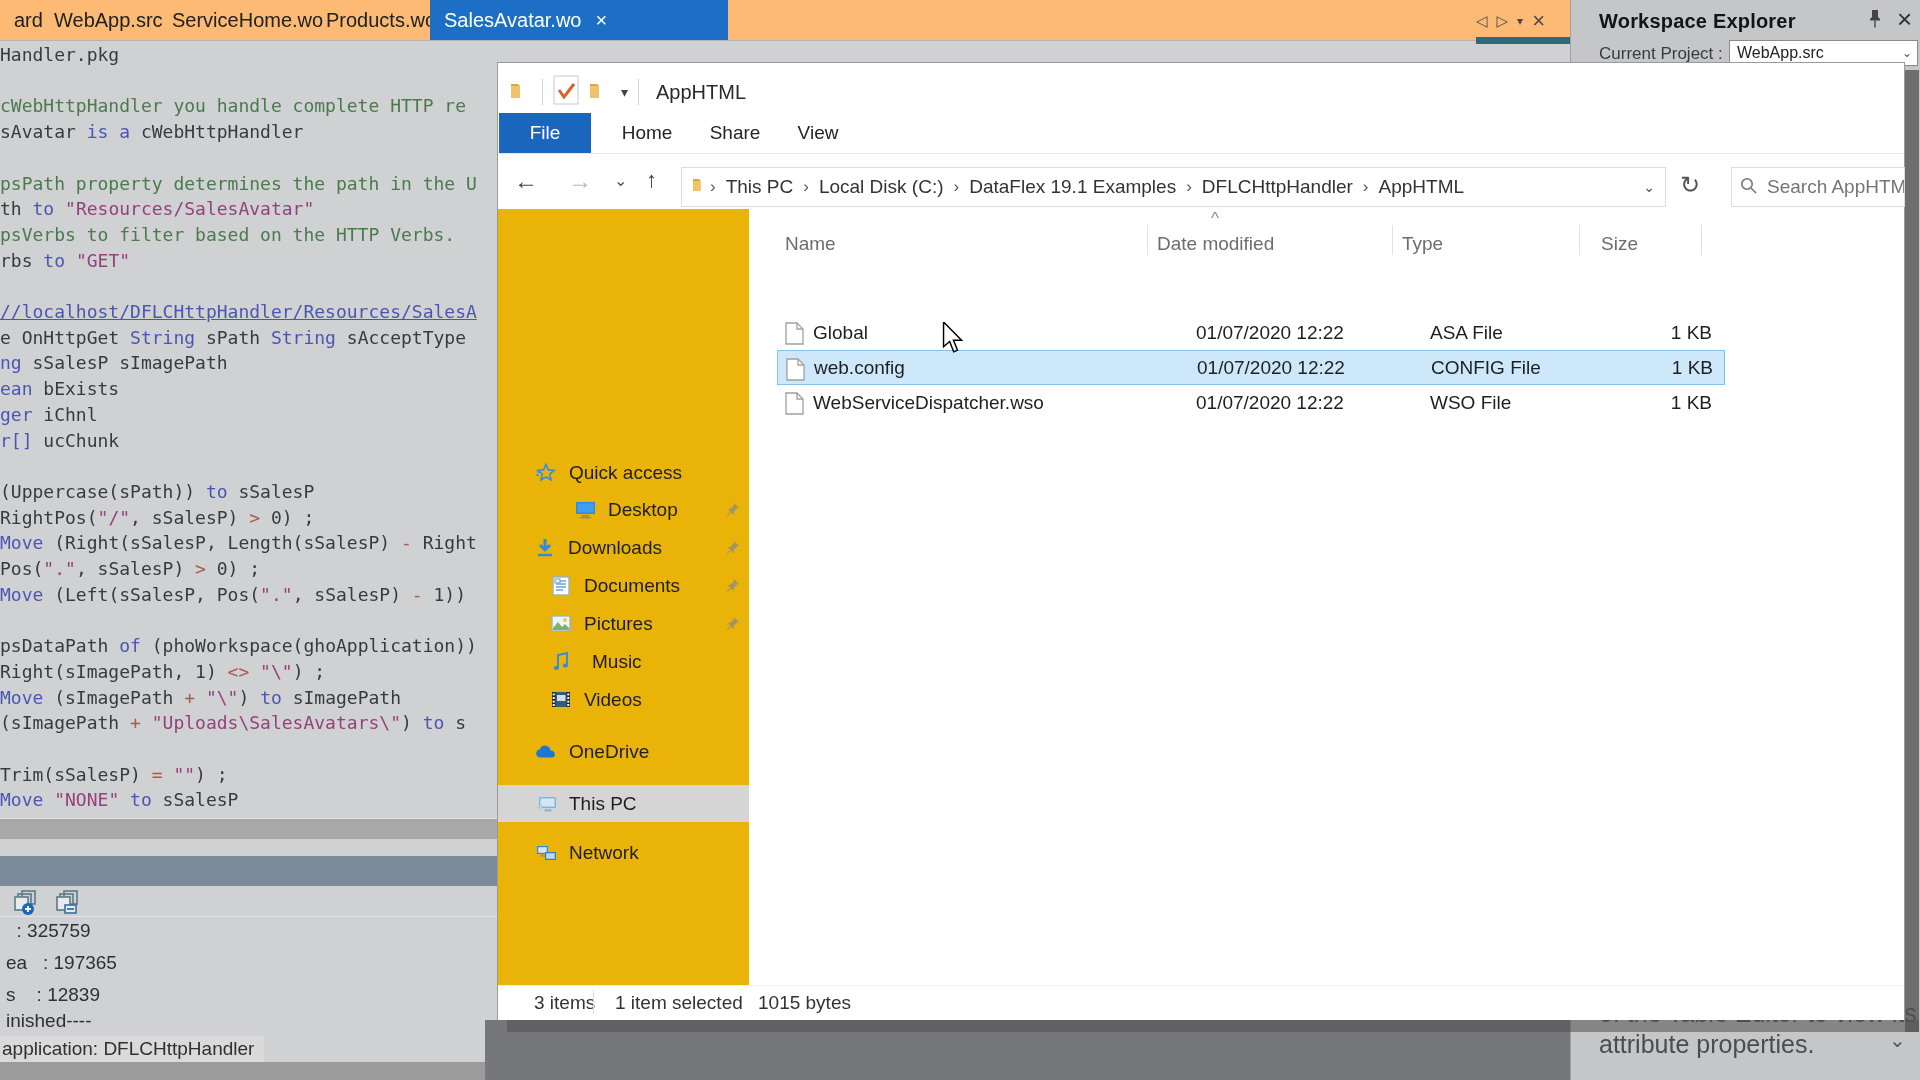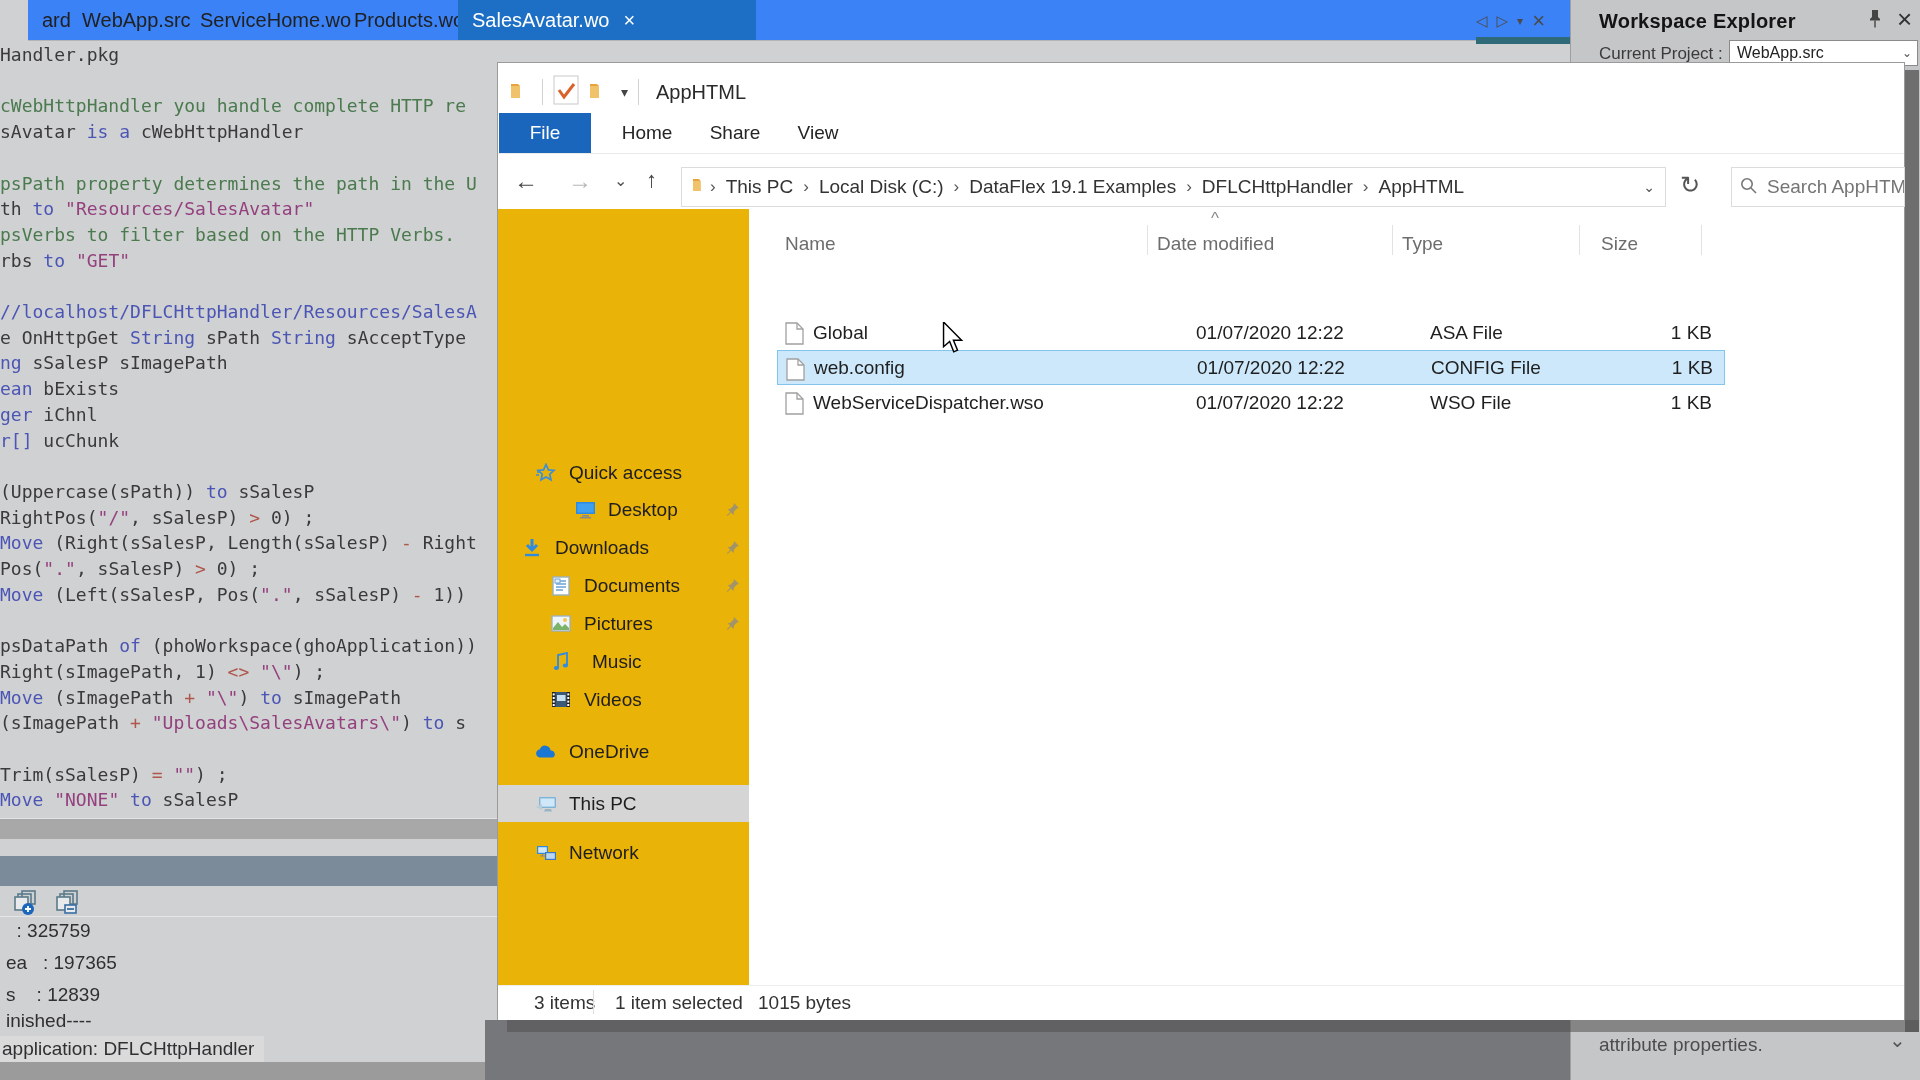--- a/index.html
+++ b/index.html
@@ -1,53 +1,53 @@
 <!DOCTYPE html>
 <html><head>
 <meta charset="utf-8">
 <style>
   html,body{margin:0;padding:0;background:#8a8a8a;}
   #screen{position:relative;width:1920px;height:1080px;overflow:hidden;
           font-family:"Liberation Sans",sans-serif;background:#d0d1d2;}
   .abs{position:absolute;}
 
   
-  #tab-bar{left:0;top:0;width:1570px;height:40px;background:#3b82f6;border-bottom:1px solid #b4b5b7;margin-left:28px;}
+  #tab-bar{left:0;top:0;width:1570px;height:40px;background:#fdba74;border-bottom:1px solid #b4b5b7;}
   .tab{position:absolute;top:0;height:40px;display:flex;align-items:center;padding:0 14px;
        color:#202122;font-size:20px;white-space:nowrap;}
   .tab.active{background:#1c6fc4;color:#fff;}
   .tab-close{margin-left:14px;font-size:20px;line-height:20px;color:#fff;}
   #tabnav{left:1476px;top:6px;width:94px;height:30px;color:#4a4a4a;display:flex;align-items:center;gap:9px;font-size:15px;}
   #teal-strip{left:1476px;top:37px;width:212px;height:7px;background:#2e6a78;}
 
   #code{left:0;top:42px;width:486px;height:780px;overflow:hidden;
         font-family:"DejaVu Sans Mono",monospace;font-size:18px;line-height:25.7px;white-space:pre;}
   .tok-d{color:#3a3a3c;} .tok-c{color:#4a7a4e;} .tok-k{color:#4b55b5;}
   .tok-s{color:#94407e;} .tok-o{color:#b0574d;}
-  .tok-u{color:#4b55b5;}
+  .tok-u{color:#4b55b5;text-decoration:underline;}
 
   #gray-bar1{left:0;top:818px;width:497px;height:20px;background:#a8a8a8;border-top:1px solid #e3e3e3;}
   #blue-bar{left:0;top:856px;width:497px;height:30px;background:#7c8b99;}
   #out-icons{left:14px;top:890px;display:flex;gap:14px;}
   #out-sep{left:0;top:916px;width:497px;height:1px;background:#e6e6e6;}
   .out-line{position:absolute;left:6px;font-size:19px;color:#303032;white-space:pre;}
   .out-line.hl{background:#dadada;padding:2px 10px 2px 2px;left:0;}
   #bottom-strip-left{left:0;top:1062px;width:500px;height:18px;background:#9b9b9b;}
   #ide-bottom{left:485px;top:1020px;width:1093px;height:60px;background:#76777a;}
 
   
   #ws-panel{left:1570px;top:0;width:350px;height:1080px;background:#c5c6c8;border-left:1px solid #9e9fa1;}
   #ws-title{position:absolute;left:28px;top:10px;font-size:20px;color:#141414;font-weight:bold;letter-spacing:.2px;}
   #ws-pin{position:absolute;left:296px;top:9px;width:18px;height:20px;}
   #ws-close{position:absolute;left:326px;top:4px;font-size:26px;color:#333;}
   #ws-proj-label{position:absolute;left:28px;top:44px;font-size:17px;color:#3a3a3a;}
   #ws-proj-box{position:absolute;left:158px;top:40px;width:180px;height:24px;background:#fff;border:1px solid #8a8a8a;
                font-size:16px;color:#222;display:flex;align-items:center;padding-left:7px;}
   #ws-proj-caret{position:absolute;right:5px;color:#555;font-size:12px;}
-  #ws-bottom-text{position:absolute;left:28px;top:998px;font-size:19px;color:#4c4c4c;line-height:31px;}
+  #ws-bottom-text{position:absolute;left:28px;top:998px;font-size:25px;color:#4c4c4c;line-height:31px;}
   #ws-scroll-down{position:absolute;left:318px;top:1028px;font-size:20px;color:#555;}
 
   
   #win{left:497px;top:62px;width:1408px;height:958px;background:#fff;
        border:1px solid #9a9a9a;box-sizing:border-box;}
   #win-shadow-r{left:1905px;top:70px;width:14px;height:962px;background:rgba(80,80,80,.75);}
   #win-shadow-b{left:507px;top:1020px;width:1412px;height:12px;background:rgba(80,80,80,.55);}
 
   #qat{position:absolute;left:12px;top:12px;height:34px;display:flex;align-items:center;gap:10px;}
   .vsep{width:1px;height:26px;background:#d2d2d2;}
@@ -274,21 +274,21 @@
               <rect x="2.5" y="2.5" width="16" height="9" fill="#3fa0f0"></rect>
               <rect x="7" y="14" width="7" height="1.6" fill="#888"></rect>
               <rect x="5" y="16" width="11" height="1.4" fill="#888"></rect>
             </svg>
           </span>
           <span style="margin-left: 12px;">Desktop</span>
           <span class="side-pin"><svg width="14" height="15" viewBox="0 0 14 15">
               <path d="M8 1l5 5-2 .6-3 3L7.6 13 5 10.4 1.5 14 0.8 13.3 4.3 9.8 1.7 7.2 4.4 6.8l3-3z" fill="#8a8a8a"></path>
             </svg></span>
         </div>
-        <div class="side-item" style="top: 320px; padding-left: 23px;">
+        <div class="side-item" style="top: 320px; padding-left: 36px;">
           <span class="side-icon">
             <svg width="18" height="19" viewBox="0 0 18 19">
               <path d="M9 1v10M4 7l5 5 5-5" fill="none" stroke="#2f8be0" stroke-width="3"></path>
               <path d="M2 17h14" stroke="#2f8be0" stroke-width="2.4"></path>
             </svg>
           </span>
           <span style="margin-left: 12px;">Downloads</span>
           <span class="side-pin"><svg width="14" height="15" viewBox="0 0 14 15">
               <path d="M8 1l5 5-2 .6-3 3L7.6 13 5 10.4 1.5 14 0.8 13.3 4.3 9.8 1.7 7.2 4.4 6.8l3-3z" fill="#8a8a8a"></path>
             </svg></span>

